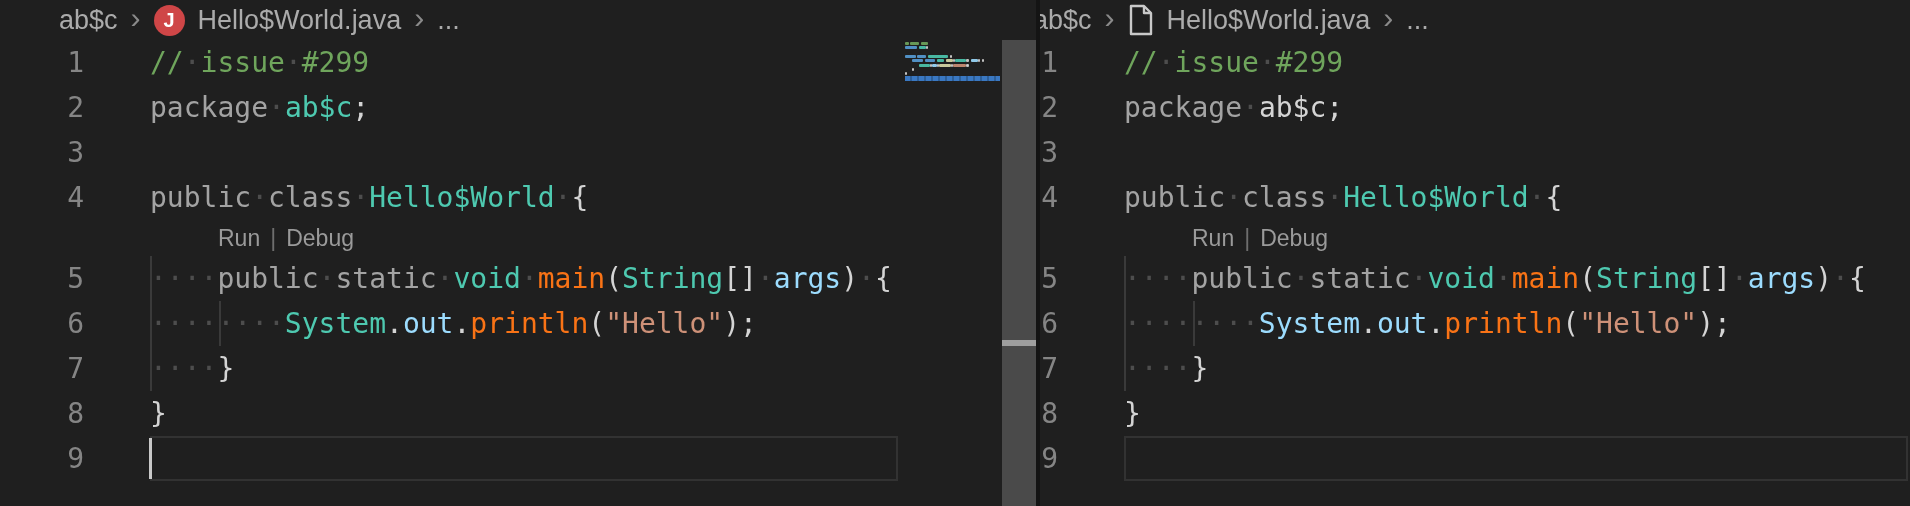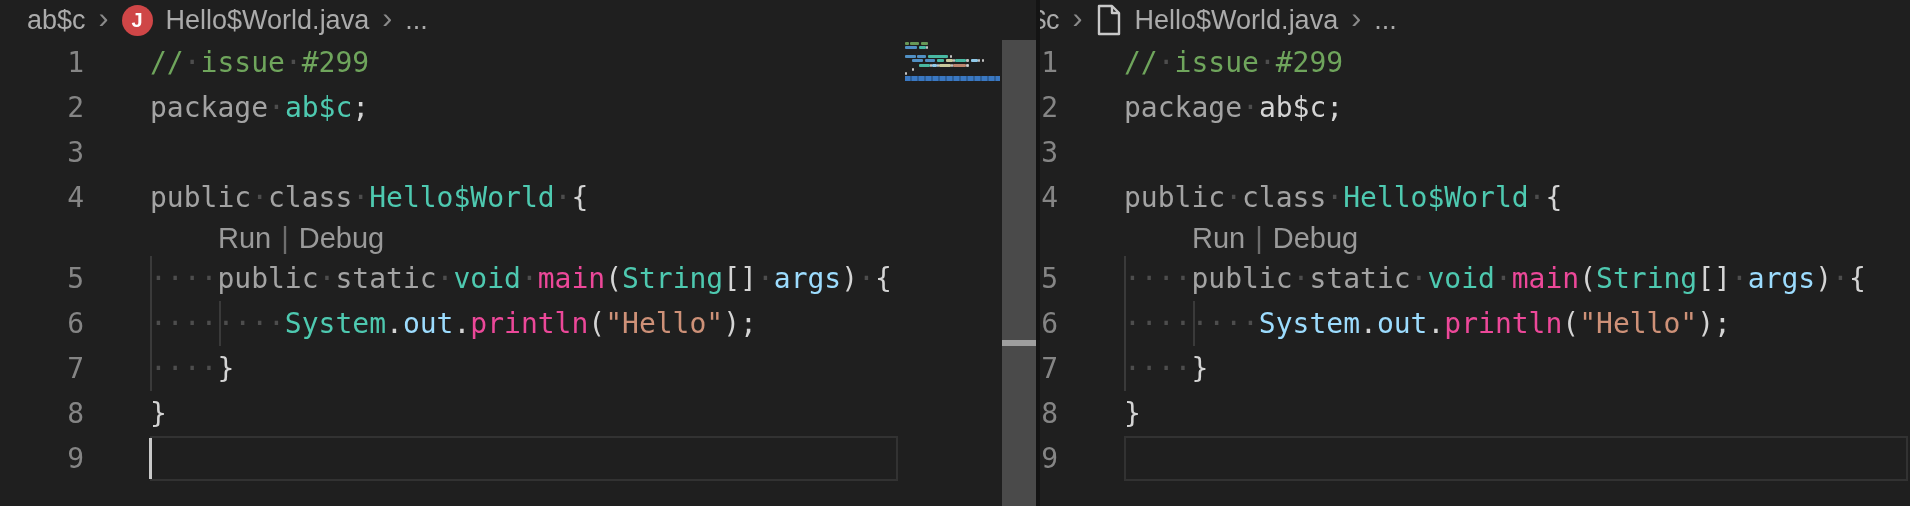--- a/index.html
+++ b/index.html
@@ -5,21 +5,21 @@
   * { margin:0; padding:0; box-sizing:border-box; }
   html,body { width:1910px; height:506px; overflow:hidden; background:#1f1f1f;
               font-family:"Liberation Sans", sans-serif; }
   .screen { position:relative; width:1910px; height:506px; background:#1f1f1f; }
 
   .pane { position:absolute; top:0; bottom:0; overflow:hidden; background:#1f1f1f; }
   .pane-left  { left:0;    width:1036px; }
   .pane-right { left:1040px; right:0; }
   .divider { position:absolute; top:0; bottom:0; left:1036px; width:4px; background:#141414; }
 
-  .pane-inner { position:absolute; top:0; height:506px; }
+  .pane-inner { position:absolute; top:0; height:506px;padding-left:32px; }
   .pane-left  .pane-inner { left:0; width:1036px; }
   .pane-right .pane-inner { left:-66px; width:936px; }
 
   
   .breadcrumbs { display:flex; align-items:center; height:40px; padding-left:27px;
                  column-gap:13px; color:#ababab; font-size:27px; white-space:nowrap; }
   .bc-item { color:#ababab; }
   .bc-sep  { color:#8a8a8a; font-size:30px; line-height:40px; transform:translateY(-2px); }
   .bc-icon-java { display:inline-flex; align-items:center; justify-content:center;
                   width:31px; height:31px; border-radius:50%; background:#cf4647;
@@ -29,26 +29,26 @@
   
   .code-clip { position:absolute; top:40px; left:0; bottom:12px; overflow:hidden; }
   .pane-left  .code-clip { width:900px; }
   .pane-right .code-clip { width:936px; }
   .crow { height:45px; line-height:45px; white-space:pre;
           font-family:"DejaVu Sans Mono", monospace; font-size:28px; }
   .lnum { display:inline-block; width:84px; text-align:right; color:#858585;
           font-family:"DejaVu Sans Mono", monospace; font-size:28px; }
   .ltext { display:inline-block; margin-left:66px; }
   .codelens-row { height:36px; line-height:36px; padding-left:218px;
-                  font-size:29px; color:#9a9a9a; white-space:pre; }
+                  font-size:23px; color:#9a9a9a; white-space:pre; }
   .codelens-row .cl-link { color:#9a9a9a; cursor:pointer; }
   .codelens-row .cl-sep { color:#6e6e6e; padding:0 10px; }
 
   .tk-comment { color:#6fa55c; } .tk-keyword { color:#a3a3a3; }
-  .tk-type { color:#4ec9b0; }    .tk-method { color:#ec4899; }
+  .tk-type { color:#4ec9b0; }    .tk-method { color:#f97316; }
   .tk-variable { color:#9cdcfe; }.tk-string { color:#ce9178; }
   .tk-punct { color:#d4d4d4; }   .tk-ws { color:#4d4d4d; }
 
   
   .guide { position:absolute; width:2px; background:#3a3a3a; }
   .guide-a { left:150px; top:256px; height:135px; }
   .guide-b { left:219px; top:301px; height:45px; }
   .curline { position:absolute; top:436px; height:45px; left:150px;
              border:2px solid #323232; }
   .pane-left  .curline { width:748px; }

